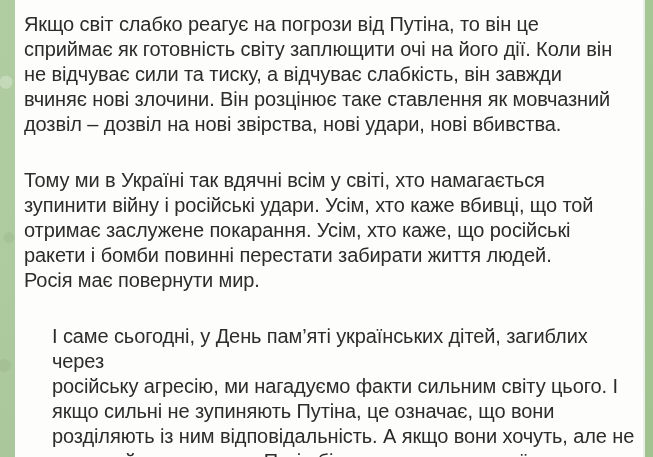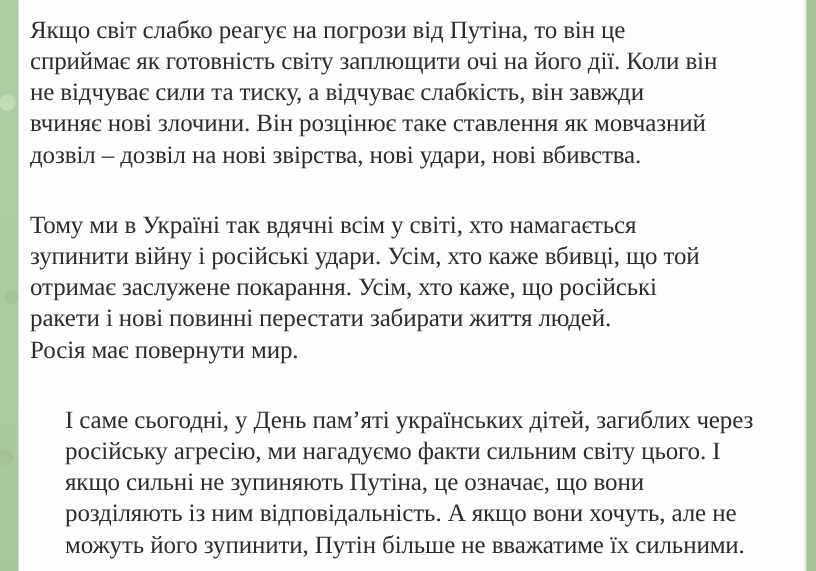--- a/index.html
+++ b/index.html
@@ -7,21 +7,21 @@
     padding: 0;
     background: #ffffff;
   }
   .screen {
     position: relative;
     width: 653px;
     height: 457px;
     overflow: hidden;
     display: flex;
     flex-direction: row;
-    font-family: Liberation Serif, serif;
+    font-family: Liberation Sans, sans-serif;
   }
   .bg-strip-left {
     width: 15px;
     flex: 0 0 15px;
     background:
       radial-gradient(circle at 40% 18%, rgba(255,255,255,0.25) 0 6px, rgba(255,255,255,0) 7px),
       radial-gradient(circle at 60% 52%, rgba(90,120,70,0.10) 0 5px, rgba(90,120,70,0) 6px),
       radial-gradient(circle at 30% 80%, rgba(120,140,90,0.14) 0 6px, rgba(120,140,90,0) 7px),
       linear-gradient(to bottom, #b0cda2 0%, #aecba0 60%, #a9c79b 100%);
   }
@@ -59,21 +59,21 @@
 
   <div class="bubble">
     <div class="msg-paragraph">Якщо світ слабко реагує на погрози від Путіна, то він це
 сприймає як готовність світу заплющити очі на його дії. Коли він
 не відчуває сили та тиску, а відчуває слабкість, він завжди
 вчиняє нові злочини. Він розцінює таке ставлення як мовчазний
 дозвіл – дозвіл на нові звірства, нові удари, нові вбивства.</div>
     <div class="msg-paragraph">Тому ми в Україні так вдячні всім у світі, хто намагається
 зупинити війну і російські удари. Усім, хто каже вбивці, що той
 отримає заслужене покарання. Усім, хто каже, що російські
-ракети і нові повинні перестати забирати життя людей.
+ракети і бомби повинні перестати забирати життя людей.
 Росія має повернути мир.</div>
     <div class="msg-paragraph">І саме сьогодні, у День пам’яті українських дітей, загиблих через
 російську агресію, ми нагадуємо факти сильним світу цього. І
 якщо сильні не зупиняють Путіна, це означає, що вони
 розділяють із ним відповідальність. А якщо вони хочуть, але не
 можуть його зупинити, Путін більше не вважатиме їх сильними.</div>
   </div>
 
   <div class="bg-strip-right"></div>
 </div>

